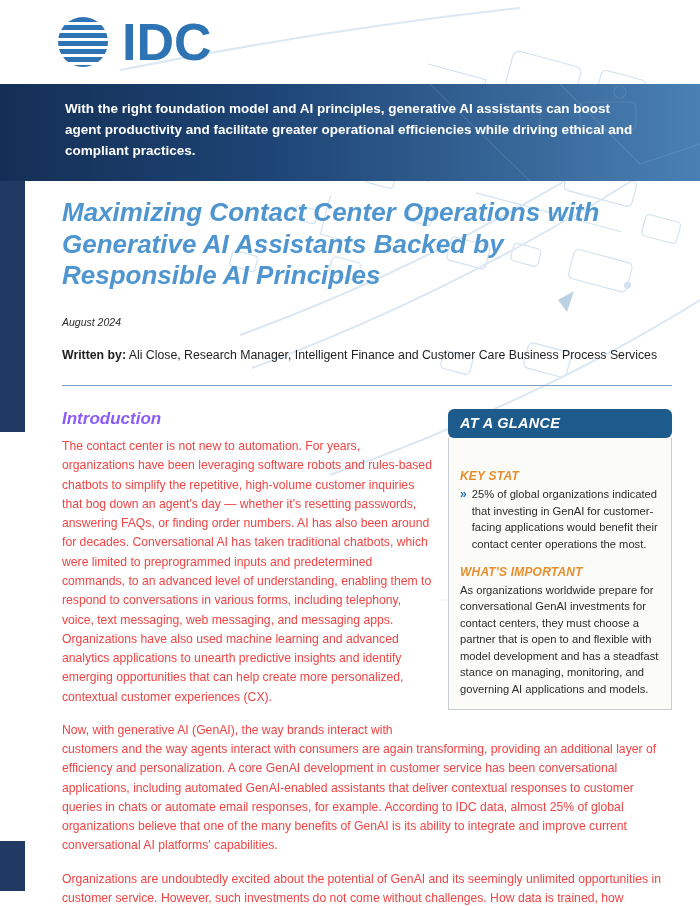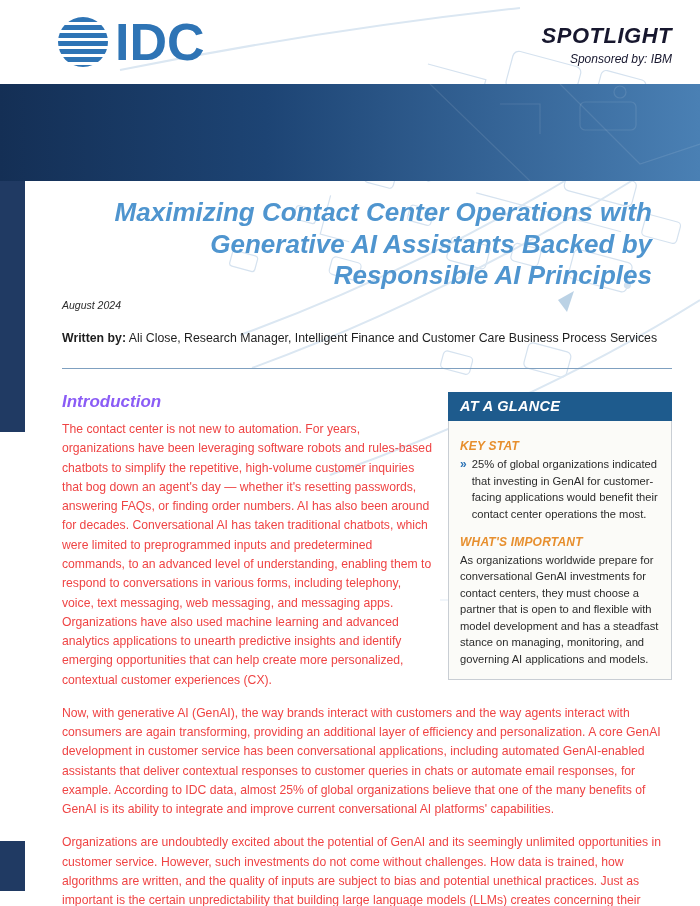--- a/index.html
+++ b/index.html
@@ -25,21 +25,21 @@
   
   .masthead {
     position: relative;
     z-index: 2;
     height: 84px;
     display: flex;
     justify-content: space-between;
     align-items: flex-start;
     padding: 17px 28px 0 58px;
   }
-  .logo { display: flex; align-items: flex-start; gap: 7px; }
+  .logo { display: flex; align-items: flex-start; gap: 14px; }
   .logo-globe {
     width: 50px; height: 50px;
     border-radius: 50%;
     background: repeating-linear-gradient(180deg,
       #2e74b5 0px, #2e74b5 5px,
       #ffffff 5px, #ffffff 8px);
   }
   .logo-text {
     font-size: 52px;
     font-weight: 700;
@@ -103,24 +103,23 @@
     z-index: 2;
     padding: 16px 28px 0 62px;
   }
   .title {
     max-width: 590px;
     font-size: 26px;
     line-height: 1.22;
     font-weight: 700;
     font-style: italic;
     color: #4f95cf;
-    text-align: right;
   }
   .date {
-    margin-top: 7px;
+    margin-top: 24px;
     font-size: 10.5px;
     font-style: italic;
     color: #2b2b2b;
   }
   .written {
     margin-top: 20px;
     font-size: 12.3px;
     color: #1f1f1f;
   }
   .written .label { font-weight: 700; }
@@ -154,26 +153,27 @@
     margin: 0 0 12px 16px;
   }
   .glance-header {
     background: #1e5b8d;
     color: #ffffff;
     font-weight: 700;
     font-style: italic;
     font-size: 14.5px;
     letter-spacing: 0.3px;
     padding: 6px 12px 7px 12px;
+    border-radius: 6px;
   }
   .glance-body {
     background: #fbfbf8;
     border: 1px solid #c9ced4;
     border-top: none;
-    padding: 14px 11px 12px 11px;
+    padding: 27px 11px 12px 11px;
   }
   .glance-sub {
     color: #e78f2e;
     font-weight: 700;
     font-style: italic;
     font-size: 12px;
     margin: 4px 0 3px 0;
     letter-spacing: 0.2px;
   }
   .glance-sub.second { margin-top: 13px; }
@@ -247,36 +247,33 @@
       <rect x="600" y="560" width="40" height="22" rx="4"></rect>
       <polyline points="440,600 500,600 500,630"></polyline>
     </g>
   </svg>
 
   <div class="masthead">
     <div class="logo">
       <div class="logo-globe"></div>
       <div class="logo-text">IDC</div>
     </div>
-    <div class="masthead-right">
-      <div class="spotlight">SPOTLIGHT</div>
-      <div class="sponsored">Sponsored by: IBM</div>
-    </div>
   </div>
 
   <div class="banner">
     <svg width="700" height="97" viewBox="0 0 700 97">
       <g fill="none" stroke="rgba(255,255,255,0.10)" stroke-width="1.2">
         <polyline points="430,0 530,97"></polyline>
         <polyline points="560,0 640,80 700,60"></polyline>
         <rect x="580" y="18" width="56" height="28" rx="5"></rect>
         <circle cx="620" cy="8" r="6"></circle>
         <polyline points="500,20 540,20 540,50"></polyline>
       </g>
     </svg>
+    <p>With the right foundation model and AI principles, generative AI assistants can boost agent productivity and facilitate greater operational efficiencies while driving ethical and compliant practices.</p>
   </div>
 
   <div class="navy-accent-top"></div>
   <div class="navy-accent-bottom"></div>
 
   <div class="doc-body">
     <h1 class="title">Maximizing Contact Center Operations with Generative AI Assistants Backed by Responsible AI Principles</h1>
     <div class="date">August 2024</div>
     <div class="written">
       <span class="label">Written by:</span><span> Ali Close, Research Manager, Intelligent Finance and Customer Care Business Process Services</span>

